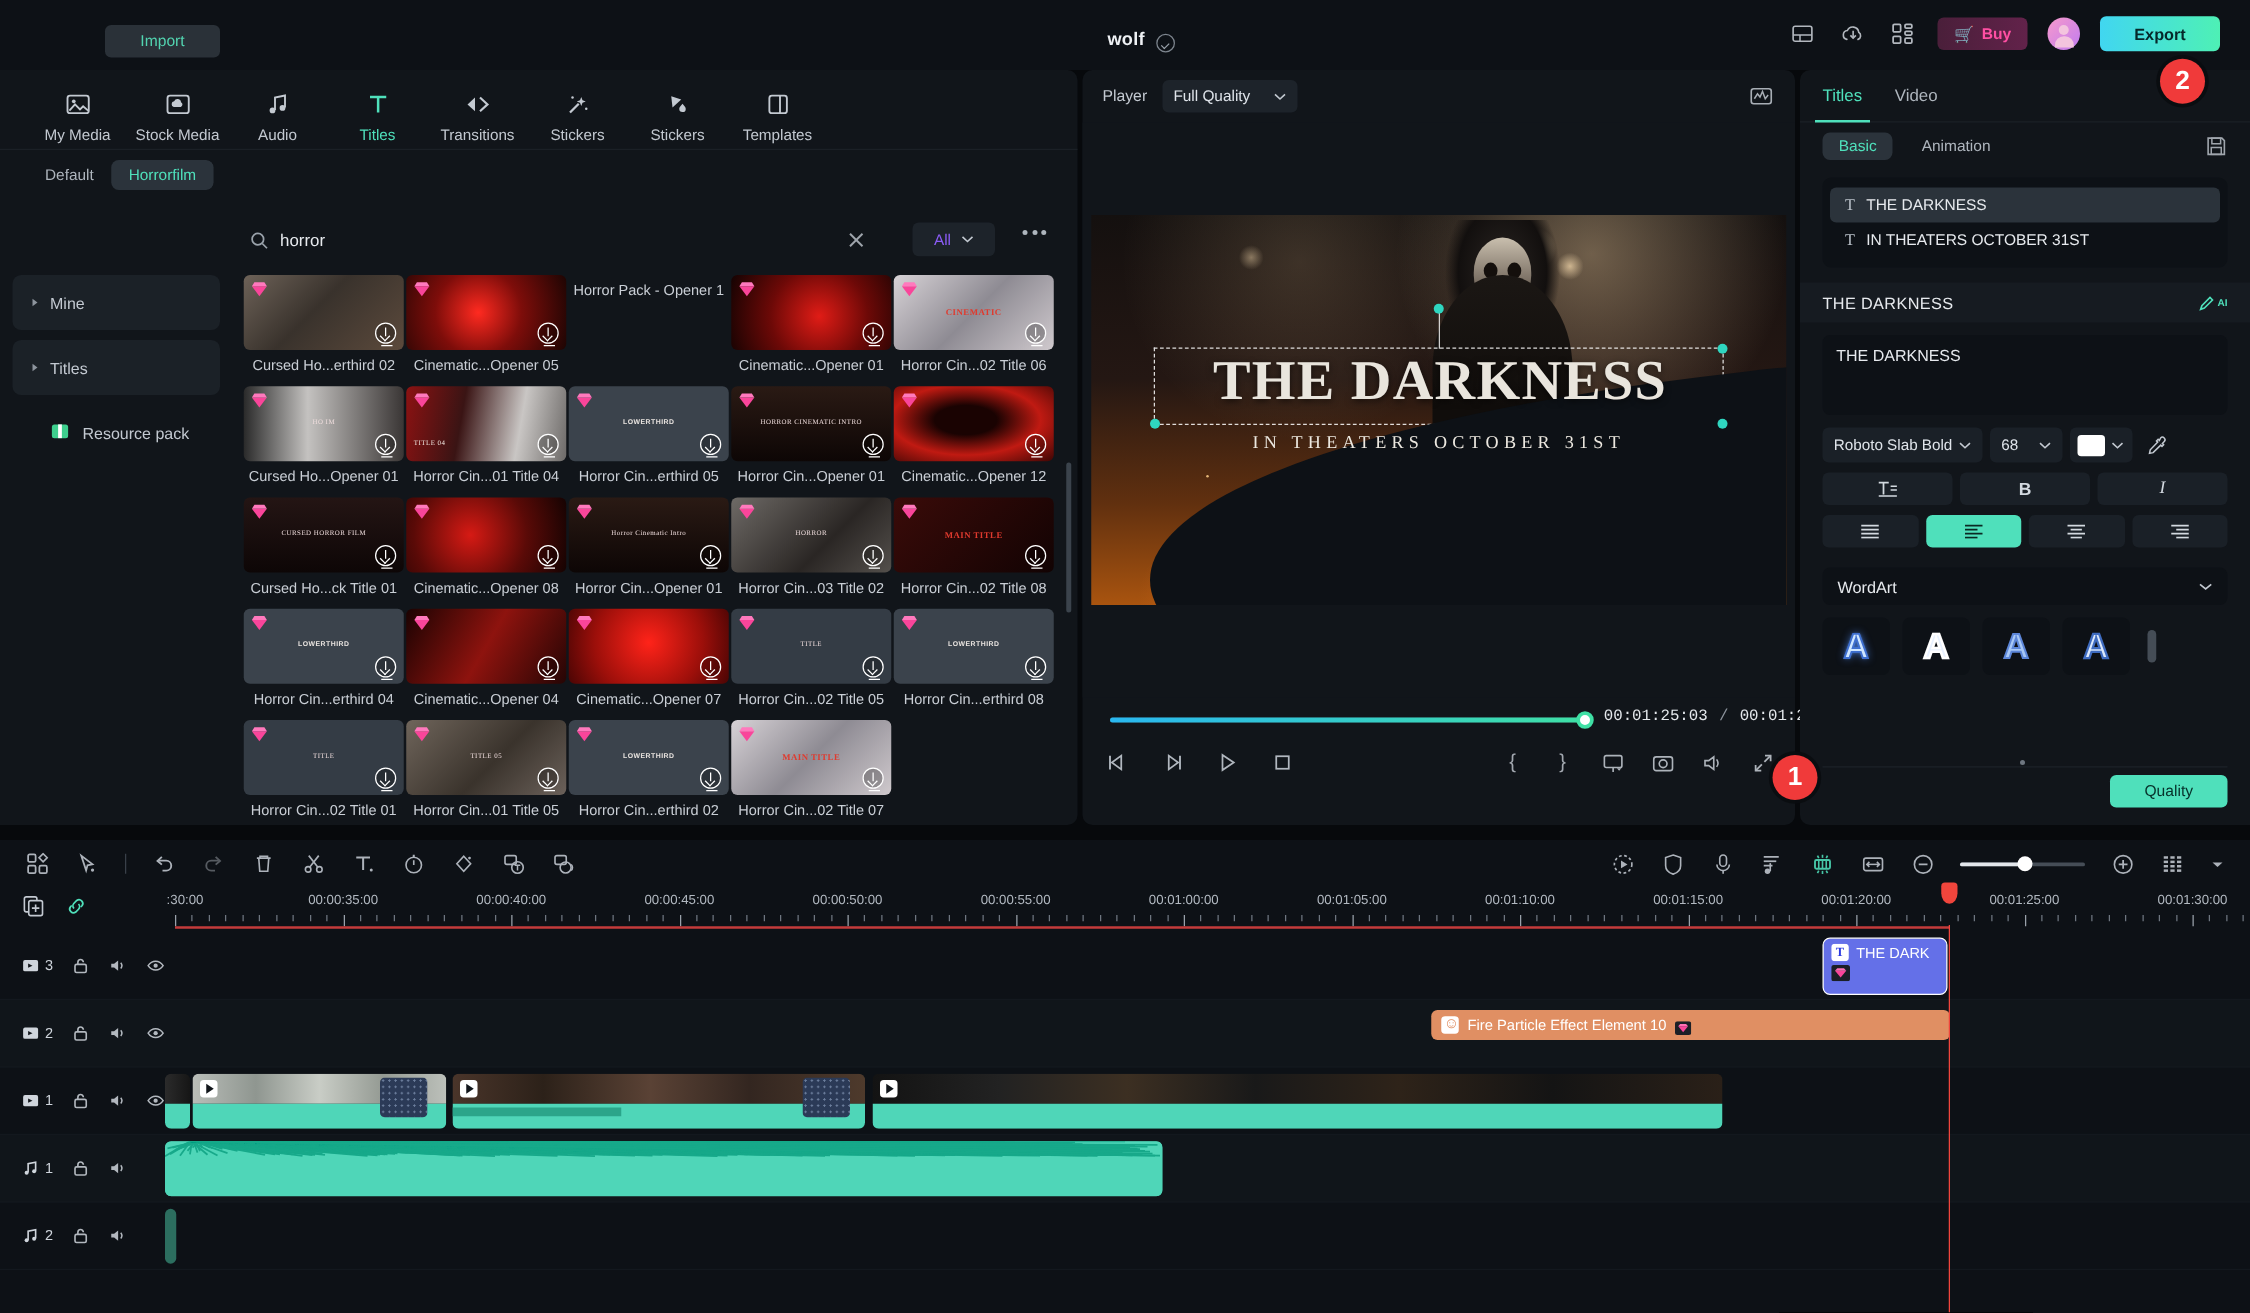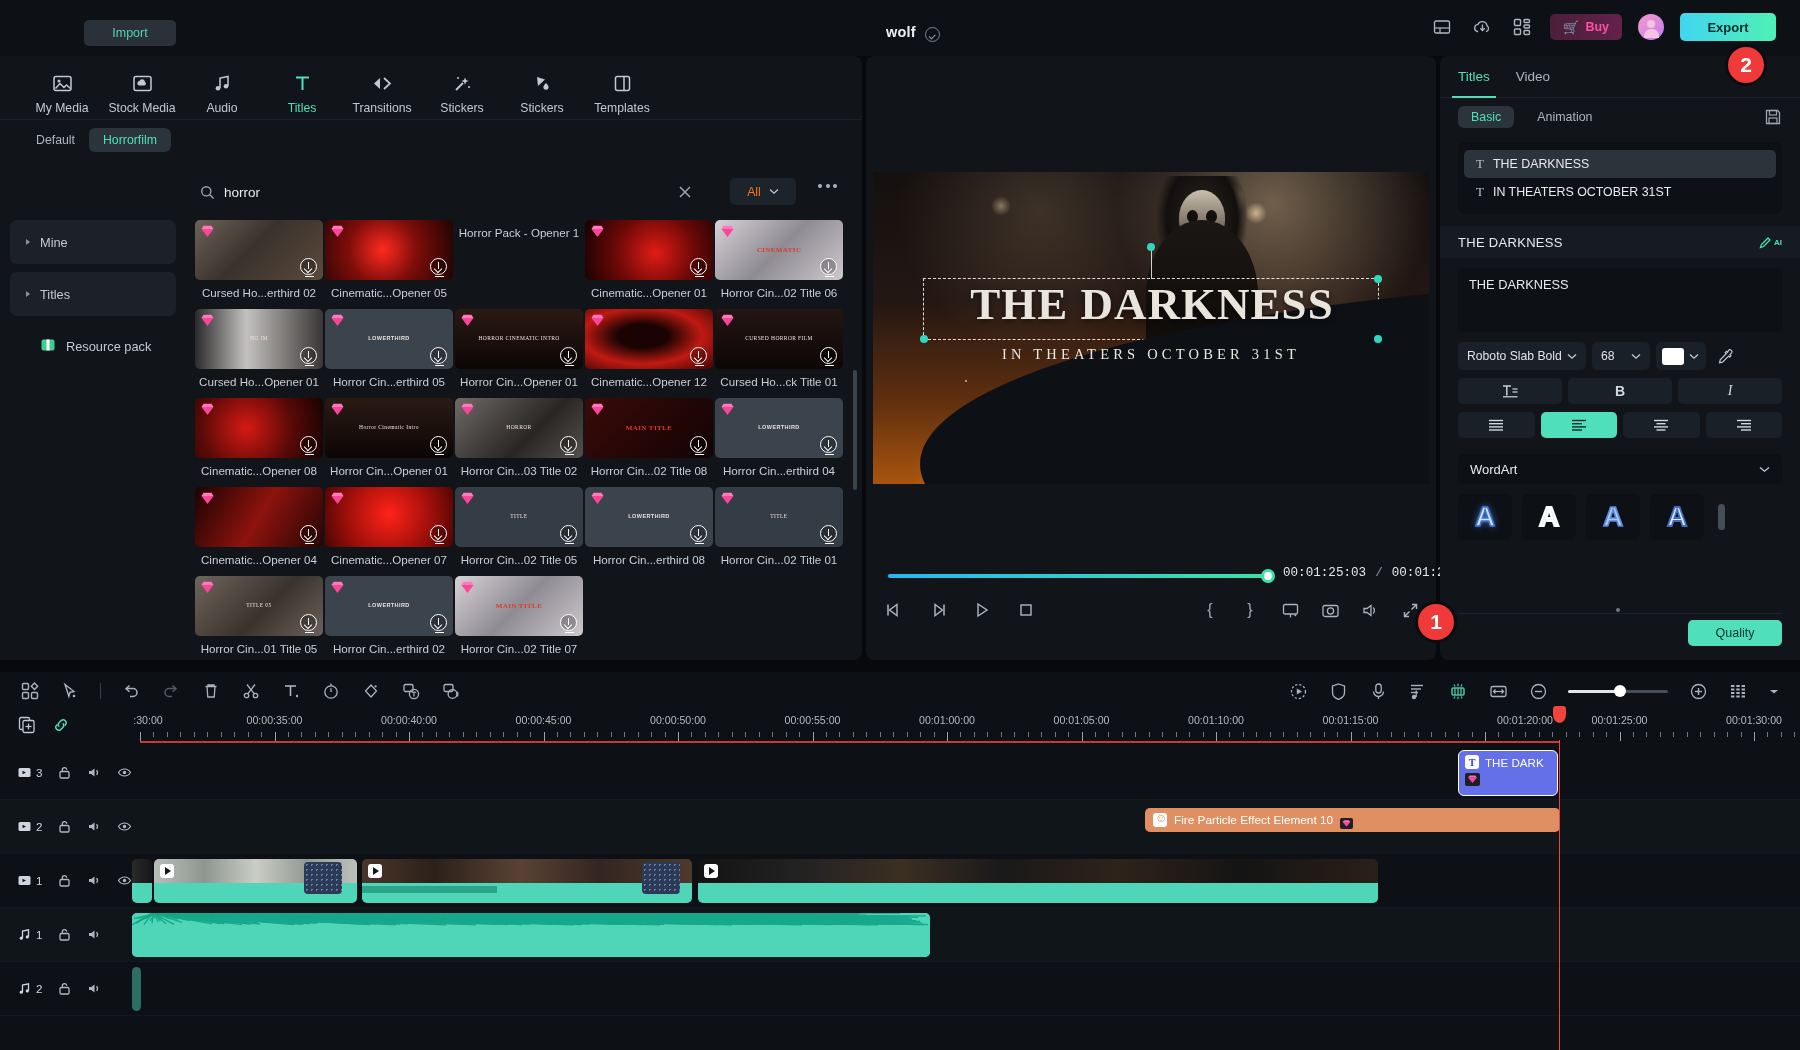--- a/index.html
+++ b/index.html
@@ -48,21 +48,21 @@
 
   .subbar{display:flex;align-items:center;height:40px;padding:0 22px;margin-top:4px;border-top:1px solid #1b2026;}
   .seg{display:flex;background:transparent;border-radius:6px;overflow:hidden;}
   .seg div{padding:5px 14px;font-size:12.3px;color:#aeb5bd;cursor:pointer;border-radius:6px;}
   .seg div.on{background:#2b333b;color:#4fe0bb;}
 
   .searchwrap{position:absolute;left:200px;top:122px;width:450px;height:28px;display:flex;align-items:center;gap:9px;}
   .searchwrap .q{font-size:13.5px;color:#e7eaee;}
   .clearx{position:absolute;left:676px;top:127px;width:18px;height:18px;cursor:pointer;opacity:.8;}
   .allsel{position:absolute;left:730px;top:122px;width:66px;height:27px;border-radius:5px;background:#1d232a;display:flex;align-items:center;justify-content:center;gap:8px;cursor:pointer;}
-  .allsel span{font-size:12.3px;color:#f97316;}
+  .allsel span{font-size:12.3px;color:#8b5cf6;}
   .dots{position:absolute;left:818px;top:128px;display:flex;gap:3.5px;cursor:pointer;}
   .dots i{width:4px;height:4px;border-radius:50%;background:#aeb5bd;display:block;}
 
   
   .subside{position:absolute;left:0;top:154px;width:186px;height:506px;padding:10px;}
   .side-item{height:44px;border-radius:7px;display:flex;align-items:center;gap:10px;padding:0 16px;font-size:12.8px;color:#c3c9d1;cursor:pointer;margin-bottom:8px;}
   .side-item.panelbg{background:#1b2127;}
   .caret{width:0;height:0;border-left:4.5px solid #8d949d;border-top:3.5px solid transparent;border-bottom:3.5px solid transparent;}
 
   
@@ -458,20 +458,32 @@
                   <path d="M1.5 5h12l-6 8z" fill="#f9459a"></path>
                   <path d="M1.5 5l2-3.2h8L13.5 5z" fill="#ff79bd"></path>
                 </svg></div>
               <div class="tt" style="top: 26px; font-size: 5.5px; letter-spacing: 0.4px;">HO IM</div>
               <div class="dl"></div>
               <div class="dlbar"></div>
             </div>
             <div class="cap">Cursed Ho...Opener 01</div>
           </div>
           <div class="cell">
+            <div class="thumb" style="background: linear-gradient(100deg, rgb(140, 18, 18) 0%, rgb(58, 20, 20) 35%, rgb(201, 198, 196) 70%, rgb(109, 106, 104));">
+              <div class="gem"><svg width="15" height="15" viewBox="0 0 15 15">
+                  <path d="M1.5 5h12l-6 8z" fill="#f9459a"></path>
+                  <path d="M1.5 5l2-3.2h8L13.5 5z" fill="#ff79bd"></path>
+                </svg></div>
+              <div class="tt" style="top: 43px; font-size: 5.5px; letter-spacing: 0.4px; left: 6px; right: auto; text-align: left; color: rgb(240, 232, 226);">TITLE 04</div>
+              <div class="dl"></div>
+              <div class="dlbar"></div>
+            </div>
+            <div class="cap">Horror Cin...01 Title 04</div>
+          </div>
+          <div class="cell">
             <div class="thumb" style="background: rgb(59, 67, 76);">
               <div class="gem"><svg width="15" height="15" viewBox="0 0 15 15">
                   <path d="M1.5 5h12l-6 8z" fill="#f9459a"></path>
                   <path d="M1.5 5l2-3.2h8L13.5 5z" fill="#ff79bd"></path>
                 </svg></div>
               <div class="tt" style="top: 26px; font-size: 5.5px; letter-spacing: 0.4px; color: rgb(232, 227, 223); font-family: &quot;Liberation Sans&quot;, sans-serif; font-weight: bold;">LOWERTHIRD</div>
               <div class="dl"></div>
               <div class="dlbar"></div>
             </div>
             <div class="cap">Horror Cin...erthird 05</div>
@@ -668,20 +680,35 @@
       <div class="scrollbar"></div>
     </div>
     <div class="collapse">
       <svg width="8" height="12" viewBox="0 0 8 12">
           <path d="M6 1L1.6 6 6 11" fill="none" stroke="#c3c9d1" stroke-width="1.5"></path>
         </svg>
     </div>
   </div>
 
   <div class="player">
+    <div class="pbar">
+      <span class="plabel">Player</span>
+      <div class="qsel">
+        <span>Full Quality</span>
+        <svg width="10" height="7" viewBox="0 0 10 7">
+            <path d="M1 1.5L5 5.2 9 1.5" fill="none" stroke="#c3c9d1" stroke-width="1.3"></path>
+          </svg>
+      </div>
+      <div class="pico">
+        <svg width="22" height="22" viewBox="0 0 22 22">
+            <rect x="3" y="5" width="16" height="12" rx="2" fill="none" stroke="#c3c9d1" stroke-width="1.3"></rect>
+            <path d="M5.5 13l2.5-4 2 2.6 2-4.5 2.2 5.9 2.3-3" fill="none" stroke="#c3c9d1" stroke-width="1.2"></path>
+          </svg>
+      </div>
+    </div>
 
     <div class="stage">
       <div class="video">
         <div class="orb" style="left:338px;top:10px;width:34px;height:34px;"></div>
         <div class="orb" style="left:372px;top:30px;width:22px;height:22px;opacity:.8;"></div>
         <div class="orb" style="left:118px;top:24px;width:20px;height:20px;opacity:.5;"></div>
         <div class="figure">
           <div class="skull"></div>
           <div class="cloak"></div>
         </div>
@@ -1089,21 +1116,21 @@
           <div class="tlabel" style="left: 8px;">:30:00</div>
           <div class="tlabel" style="left: 134.5px;">00:00:35:00</div>
           <div class="tlabel" style="left: 269px;">00:00:40:00</div>
           <div class="tlabel" style="left: 403.5px;">00:00:45:00</div>
           <div class="tlabel" style="left: 538px;">00:00:50:00</div>
           <div class="tlabel" style="left: 672.5px;">00:00:55:00</div>
           <div class="tlabel" style="left: 807px;">00:01:00:00</div>
           <div class="tlabel" style="left: 941.5px;">00:01:05:00</div>
           <div class="tlabel" style="left: 1076px;">00:01:10:00</div>
           <div class="tlabel" style="left: 1210.5px;">00:01:15:00</div>
-          <div class="tlabel" style="left: 1385px;">00:01:20:00</div>
+          <div class="tlabel" style="left: 1345px;">00:01:20:00</div>
           <div class="tlabel" style="left: 1479.5px;">00:01:25:00</div>
           <div class="tlabel" style="left: 1614px;">00:01:30:00</div>
           <div class="tickrow">
             <div class="tick maj" style="left: 0px;"></div>
             <div class="tick min" style="left: 13.45px;"></div>
             <div class="tick min" style="left: 26.9px;"></div>
             <div class="tick min" style="left: 40.35px;"></div>
             <div class="tick min" style="left: 53.8px;"></div>
             <div class="tick min" style="left: 67.25px;"></div>
             <div class="tick min" style="left: 80.7px;"></div>

